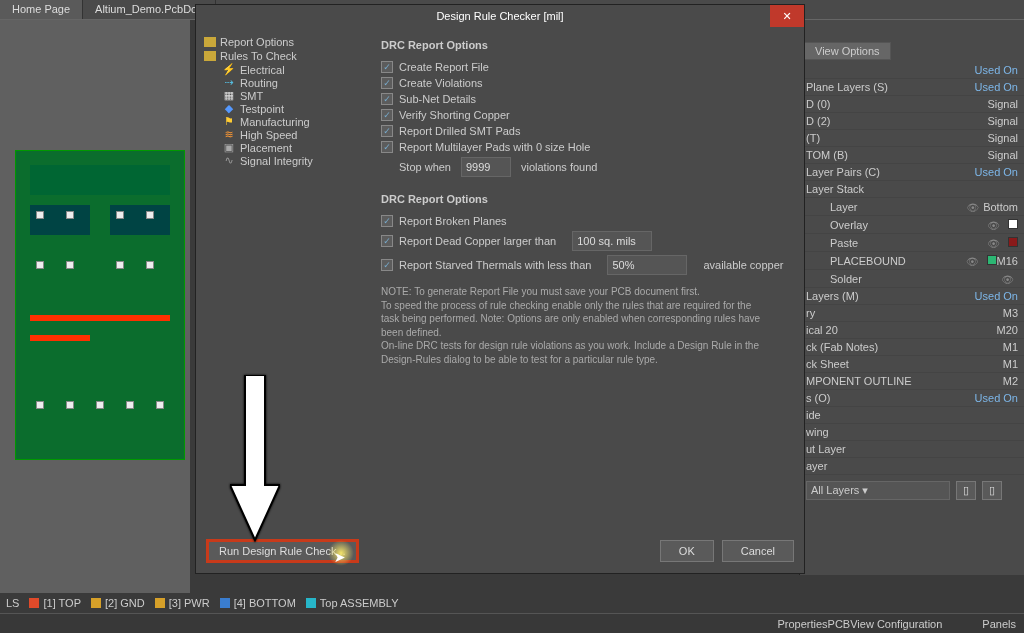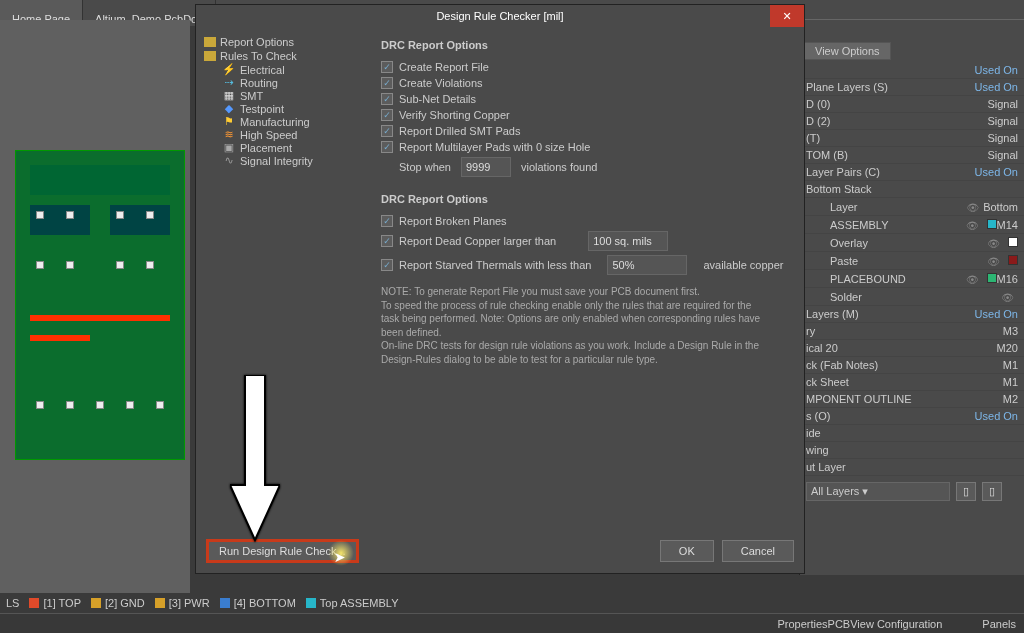--- a/index.html
+++ b/index.html
@@ -1,20 +1,20 @@
 <!DOCTYPE html>
 <html><head>
 <meta charset="utf-8">
 <style>
 * { margin: 0; padding: 0; box-sizing: border-box; font-family: "Segoe UI", Tahoma, sans-serif; font-size: 11px; }
 body { width: 1024px; height: 633px; background: #3a3a3a; color: #ccc; overflow: hidden; position: relative; }
 
 
 .tabbar { height: 20px; background: #4a4a4a; display: flex; border-bottom: 1px solid #666; }
-.tab { padding: 13px 12px; background: #5a5a5a; border-right: 1px solid #333; color: #ddd; }
+.tab { padding: 3px 12px; background: #5a5a5a; border-right: 1px solid #333; color: #ddd; }
 .tab.active { background: #4a4a4a; }
 
 
 .main { display: flex; height: 573px; position: relative; }
 .canvas { width: 190px; background: #606060; padding-top: 120px; position: relative; overflow: hidden; }
 .pcb { position: absolute; left: 15px; top: 130px; width: 170px; height: 310px; background: #0b6d2d; border: 1px solid #090; }
 .pcb::before { content:""; position:absolute; inset:4px; background:
   linear-gradient(#063, #063) no-repeat 10px 10px/140px 30px,
   linear-gradient(#ff3000,#ff3000) no-repeat 10px 160px/140px 6px,
   linear-gradient(#ff3000,#ff3000) no-repeat 10px 180px/60px 6px,
@@ -121,31 +121,27 @@
     </div>
   <div class="rp-row">
       <span>TOM (B)</span>
       <span>Signal</span>
     </div>
   <div class="rp-row">
       <span>Layer Pairs (C)</span>
       <span class="link">Used On</span>
     </div>
   <div class="rp-row">
-      <span>Bottom Stack</span>
+      <span>Layer Stack</span>
     </div>
   <div class="rp-sub">
       <span>Layer</span>
       <span><span class="eye">👁</span><span>Bottom</span></span>
     </div>
   <div class="rp-sub">
-      <span>ASSEMBLY</span>
-      <span><span class="eye">👁</span><span class="sq" style="background:#27b6c9"></span><span>M14</span></span>
-    </div>
-  <div class="rp-sub">
       <span>Overlay</span>
       <span><span class="eye">👁</span><span class="sq" style="background:#fff"></span></span>
     </div>
   <div class="rp-sub">
       <span>Paste</span>
       <span><span class="eye">👁</span><span class="sq" style="background:#8a1a1a"></span></span>
     </div>
   <div class="rp-sub">
       <span>PLACEBOUND</span>
       <span><span class="eye">👁</span><span class="sq" style="background:#2cb673"></span><span>M16</span></span>
@@ -183,20 +179,23 @@
       <span class="link">Used On</span>
     </div>
   <div class="rp-row">
       <span>ide</span>
     </div>
   <div class="rp-row">
       <span>wing</span>
     </div>
   <div class="rp-row">
       <span>ut Layer</span>
+    </div>
+  <div class="rp-row">
+      <span>ayer</span>
     </div>
   <div style="padding:6px; display:flex; align-items:center; gap:6px;">
     <div class="select"><span>All Layers</span> ▾</div>
     <span class="btn" style="padding:2px 6px">▯</span>
     <span class="btn" style="padding:2px 6px">▯</span>
   </div>
 </div>
 
 <div class="dialog">
   <div class="dlg-title">
@@ -279,21 +278,21 @@
       </div>
 
       <div class="sect" style="margin-top:14px">DRC Report Options</div>
       <div class="chk-row">
           <span class="chk">✓</span>
           <span>Report Broken Planes</span>
         </div>
       <div class="chk-row">
         <span class="chk">✓</span>
         <span>Report Dead Copper larger than</span>
-        <span class="inline-input" style="margin-left:26px;min-width:80px">100 sq. mils</span>
+        <span class="inline-input" style="margin-left:10px;min-width:80px">100 sq. mils</span>
       </div>
       <div class="chk-row">
         <span class="chk">✓</span>
         <span>Report Starved Thermals with less than</span>
         <span class="inline-input" style="margin-left:10px;min-width:80px">50%</span>
         <span style="margin-left:10px">available copper</span>
       </div>
 
       <div class="note" style="white-space:pre-line">NOTE: To generate Report File you must save your PCB document first.
 To speed the process of rule checking enable only the rules that are required for the task being performed.  Note: Options are only enabled when corresponding rules have been defined.

